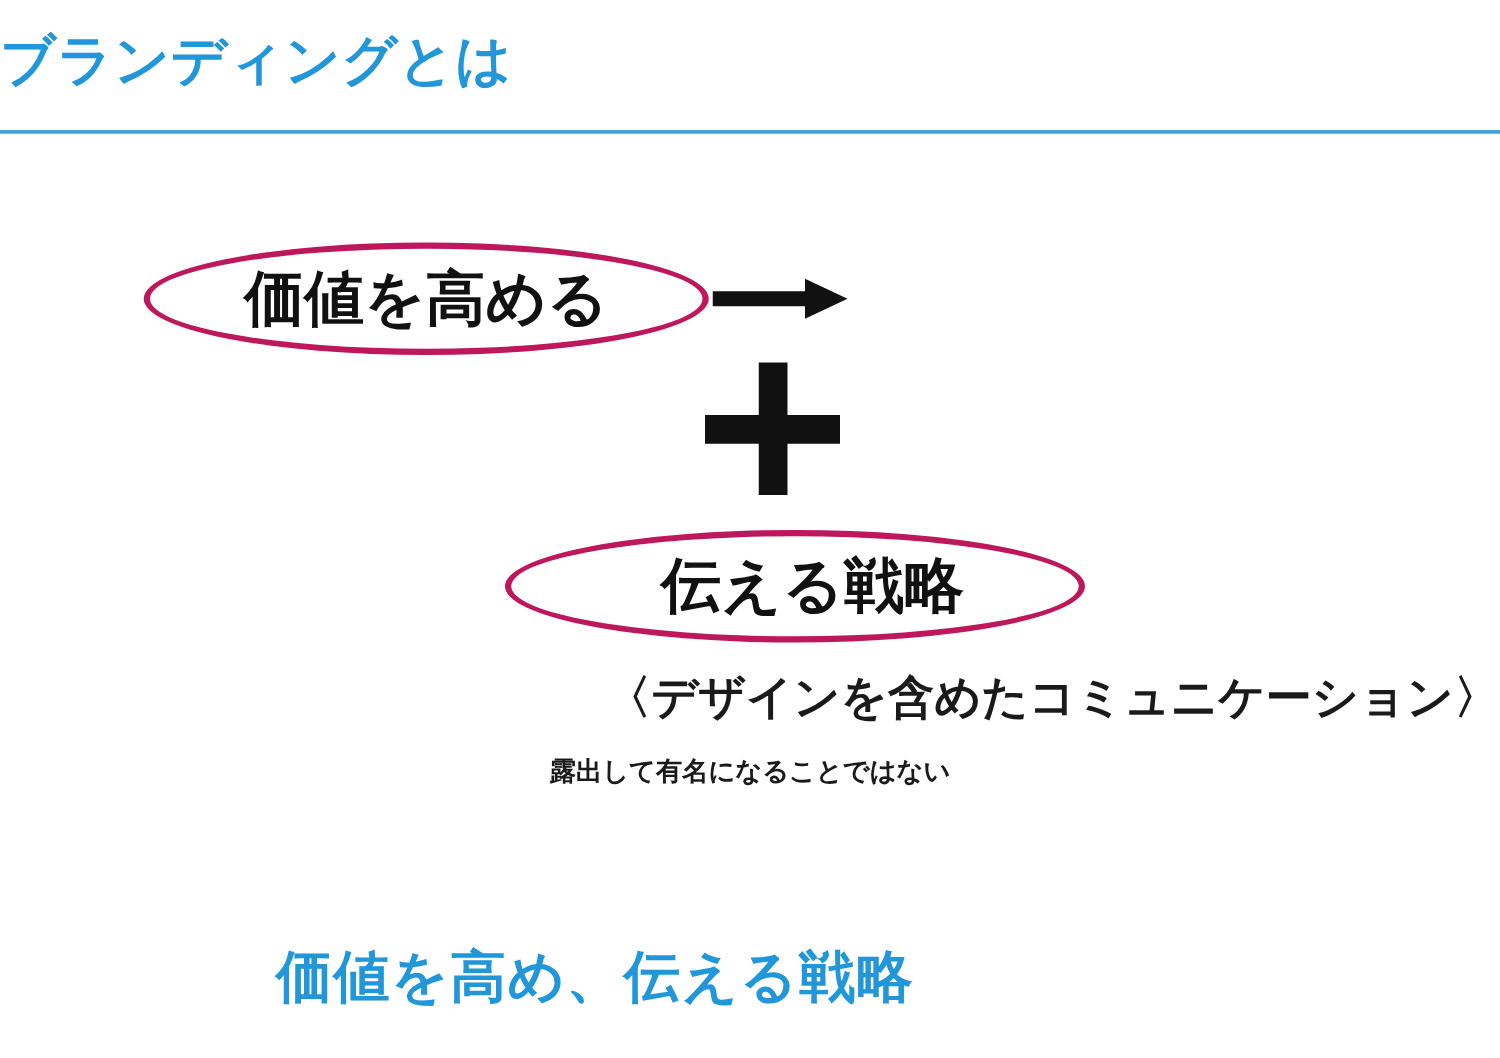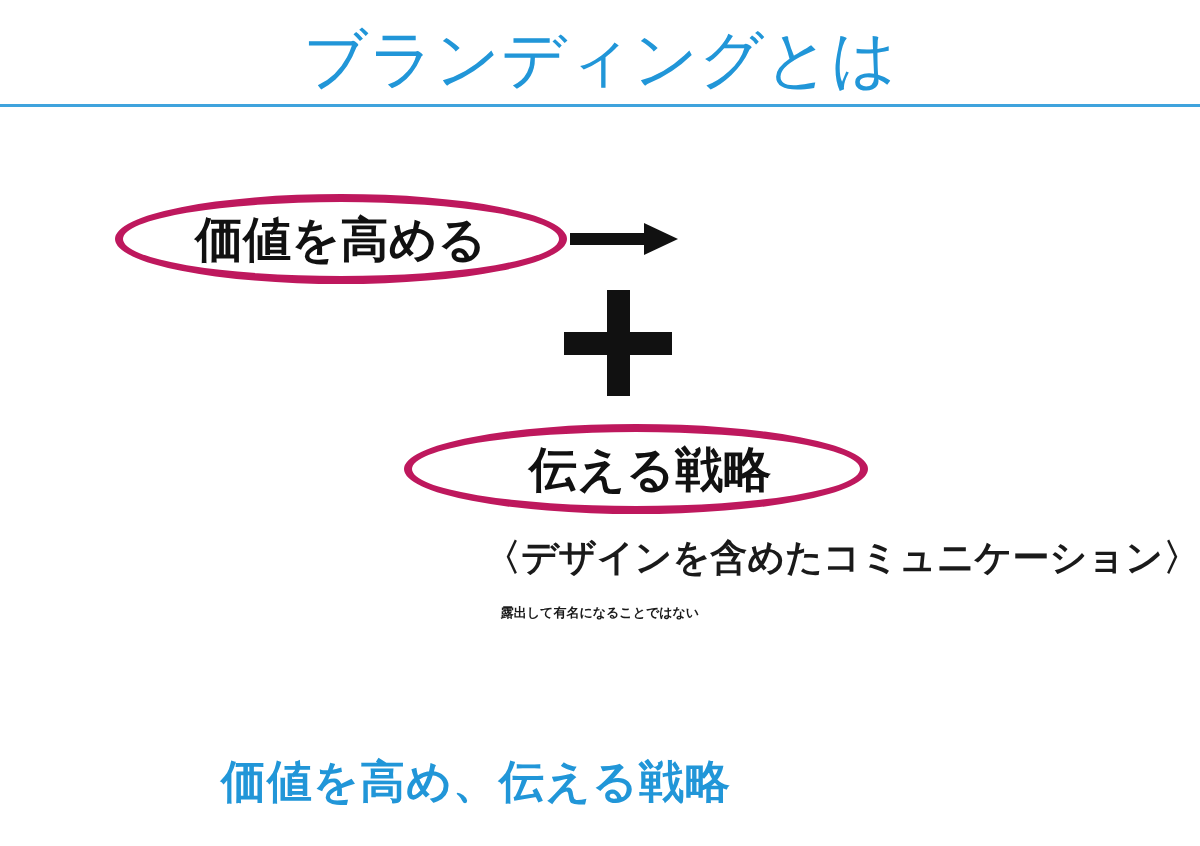--- a/index.html
+++ b/index.html
@@ -18,23 +18,23 @@
     font-family: "DejaVu Sans", "Liberation Sans", sans-serif;
     -webkit-font-smoothing: antialiased;
   }
 
   
   .title {
     position: absolute;
     left: 0;
     top: 26px;
     width: 1200px;
-    text-align: center;
-    font-size: 64px;
-    font-weight: 400;
+    text-align: left;
+    font-size: 44px;
+    font-weight: 700;
     line-height: 1.05;
     letter-spacing: 0.5px;
     color: #2196d8;
     white-space: nowrap;
   }
 
   .title-rule {
     position: absolute;
     left: 0;
     top: 104px;
@@ -51,21 +51,21 @@
     width: 1200px;
     height: 846px;
   }
 
   .node {
     position: absolute;
     display: flex;
     align-items: center;
     justify-content: center;
     box-sizing: border-box;
-    border: 8px solid #be185d;
+    border: 5px solid #be185d;
     border-radius: 50%;
     background: #ffffff;
   }
 
   .node-label {
     font-size: 48px;
     font-weight: 700;
     line-height: 1;
     color: #111111;
     white-space: nowrap;
@@ -146,21 +146,21 @@
     color: #1a1a1a;
     white-space: nowrap;
   }
 
   .caption-sub {
     position: absolute;
     left: 0;
     top: 606px;
     width: 1200px;
     text-align: center;
-    font-size: 13px;
+    font-size: 21px;
     font-weight: 700;
     line-height: 1.1;
     color: #1a1a1a;
     white-space: nowrap;
   }
 
   
   .conclusion {
     position: absolute;
     left: 0;

